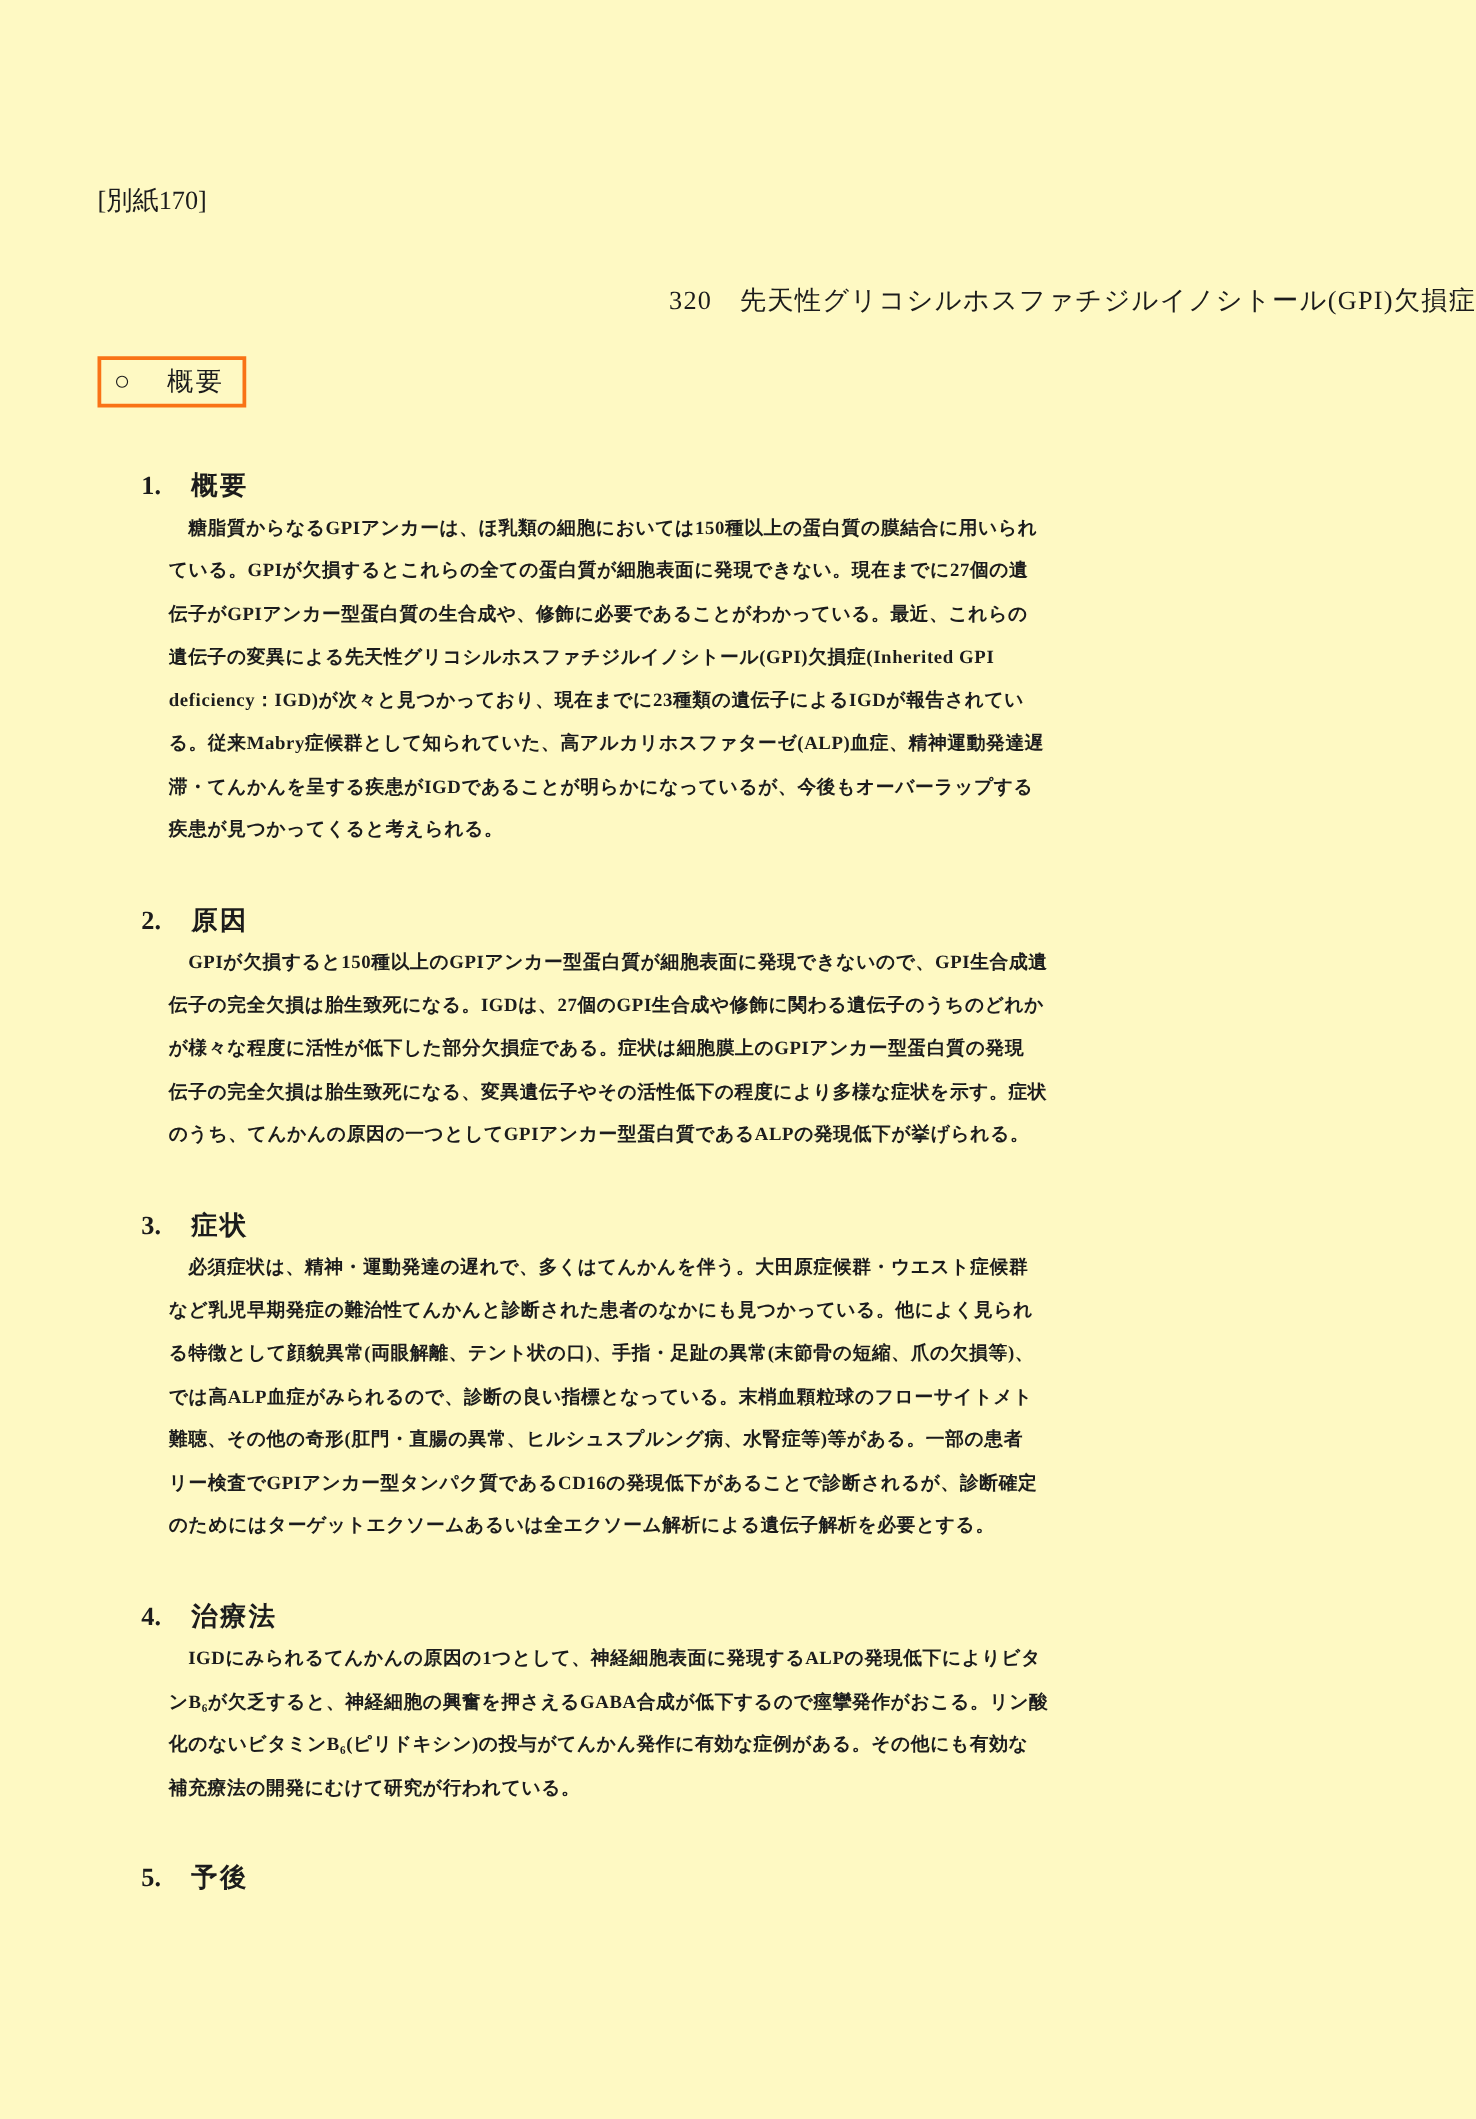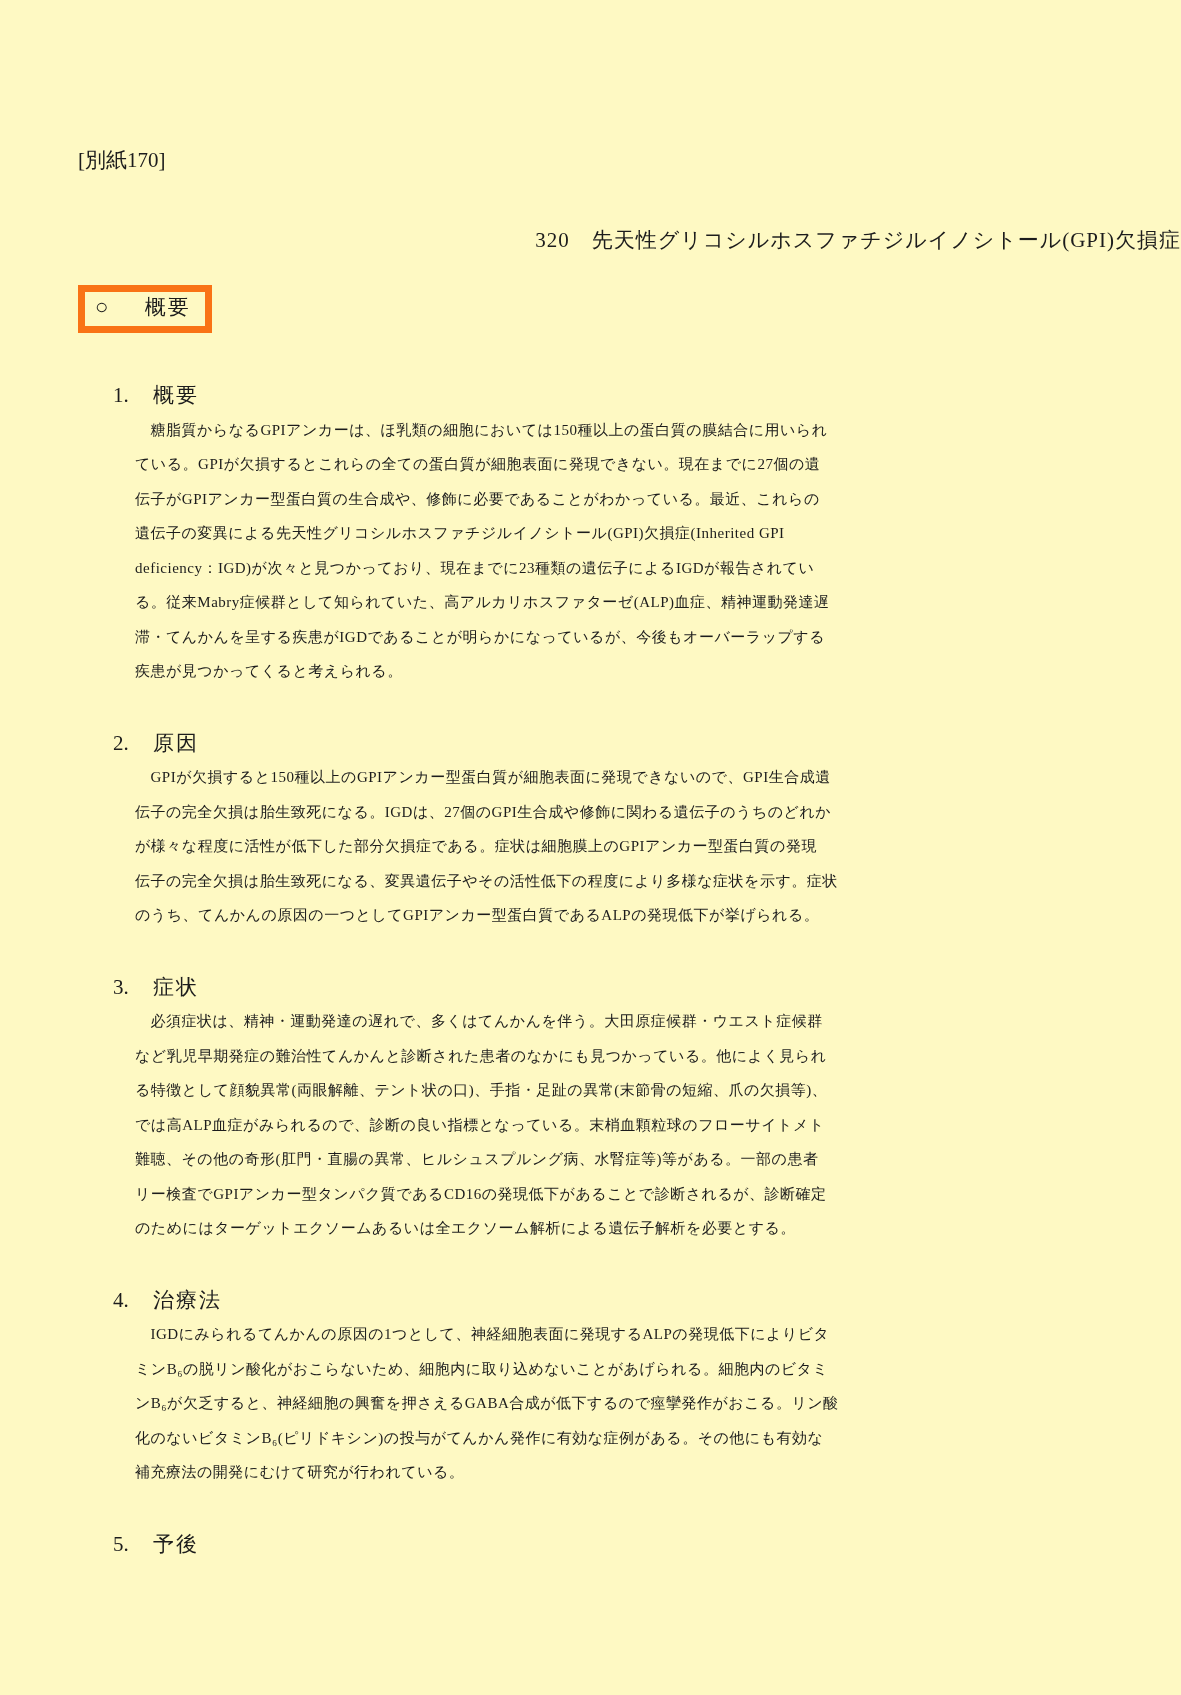--- a/index.html
+++ b/index.html
@@ -30,37 +30,37 @@
     line-height: 27px;
     letter-spacing: 1px;
     padding-left: 28px;
   }
   .overview-box-wrap {
     margin-top: 31px;
     margin-left: 78px;
   }
   .overview-box {
     display: inline-block;
-    border: 7px solid #f97316;
+    border: 3px solid #f97316;
     padding: 4px 14px 5px 10px;
     font-size: 21px;
     line-height: 25px;
-    font-family: Liberation Mono, monospace;
   }
   .overview-box .circle {
     display: inline-block;
     font-size: 22px;
   }
   .overview-box .box-label {
     display: inline-block;
     margin-left: 24px;
     letter-spacing: 2px;
   }
   .sections {
     margin-top: 45px;
+    font-weight: bold;
   }
   .doc-section + .doc-section {
     margin-top: 37px;
   }
   .sec-heading {
     padding-left: 113px;
     font-size: 21px;
     line-height: 34.5px;
   }
   .sec-num {
@@ -143,21 +143,20 @@
         <div class="line">のためにはターゲットエクソームあるいは全エクソーム解析による遺伝子解析を必要とする。</div>
       </div>
     </section>
 
     <section class="doc-section">
       <div class="sec-heading">
         <span class="sec-num">4.</span><span class="sec-label">治療法</span>
       </div>
       <div class="sec-body">
         <div class="line">　IGDにみられるてんかんの原因の1つとして、神経細胞表面に発現するALPの発現低下によりビタ</div>
-        <div class="line">ミンB₆の脱リン酸化がおこらないため、細胞内に取り込めないことがあげられる。細胞内のビタミ</div>
         <div class="line">ンB₆が欠乏すると、神経細胞の興奮を押さえるGABA合成が低下するので痙攣発作がおこる。リン酸</div>
         <div class="line">化のないビタミンB₆(ピリドキシン)の投与がてんかん発作に有効な症例がある。その他にも有効な</div>
         <div class="line">補充療法の開発にむけて研究が行われている。</div>
       </div>
     </section>
 
     <section class="doc-section">
       <div class="sec-heading">
         <span class="sec-num">5.</span><span class="sec-label">予後</span>
       </div>

